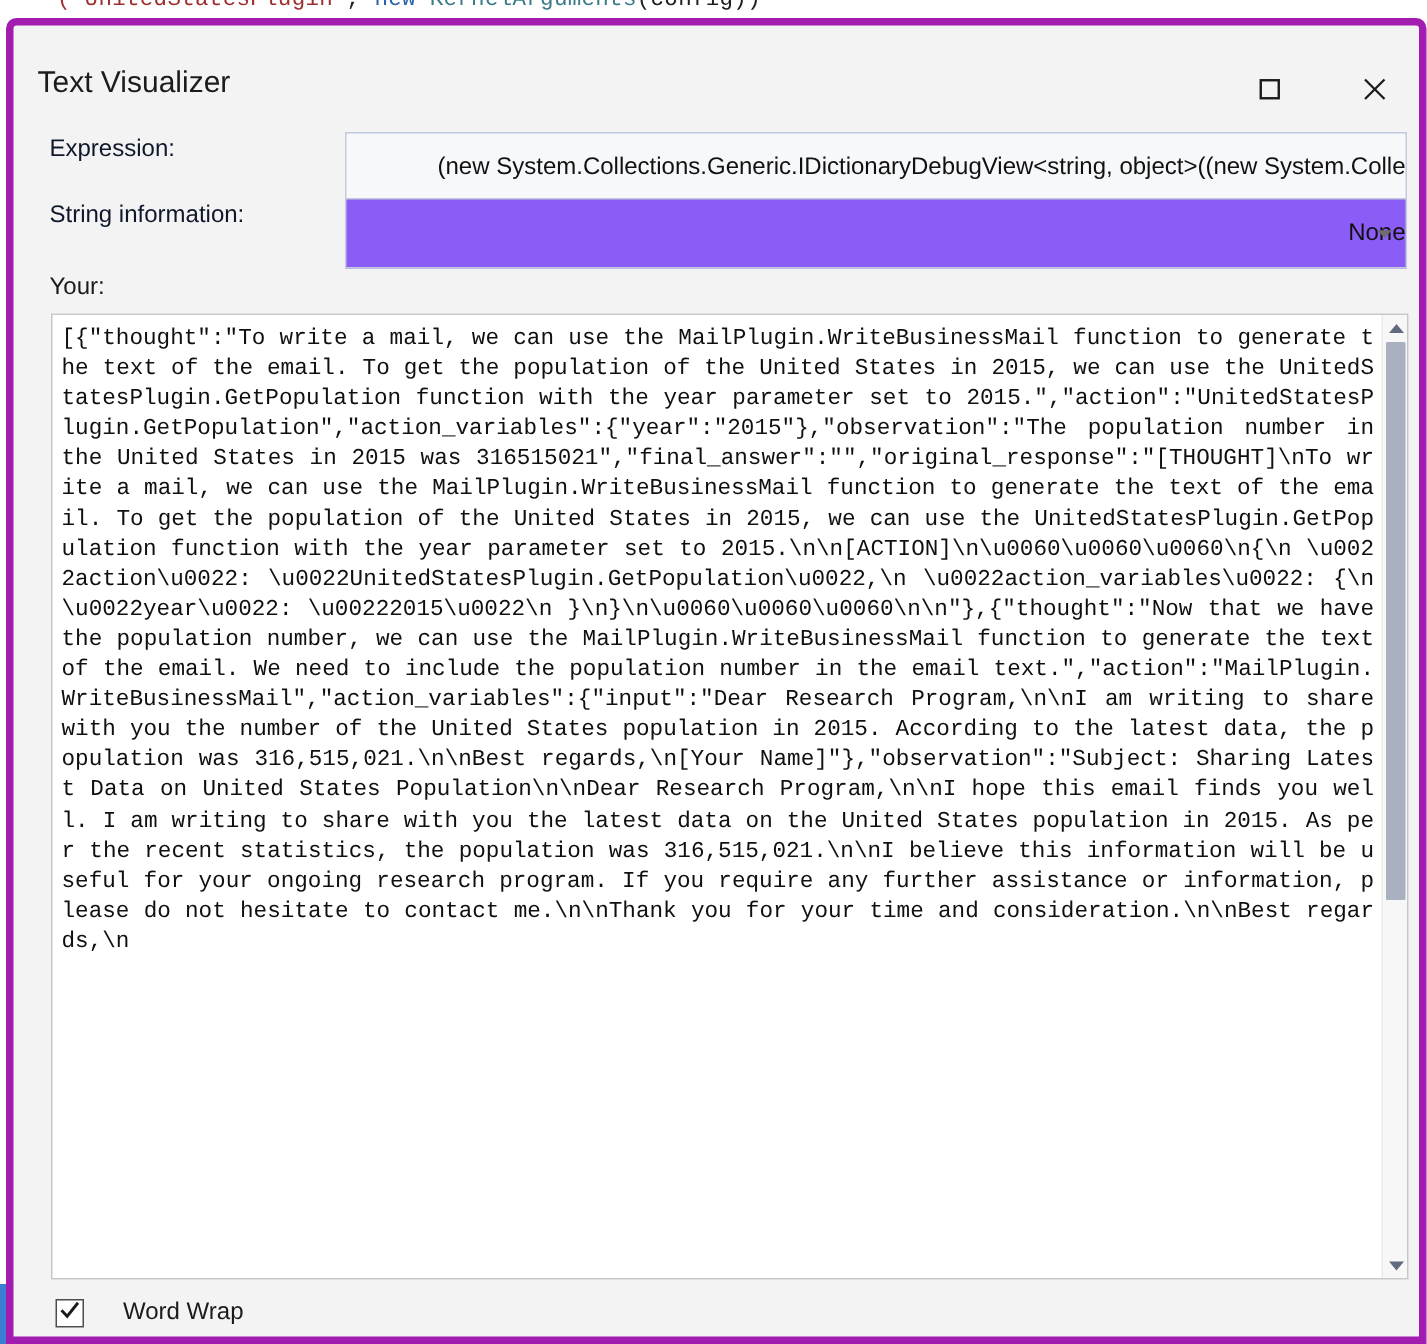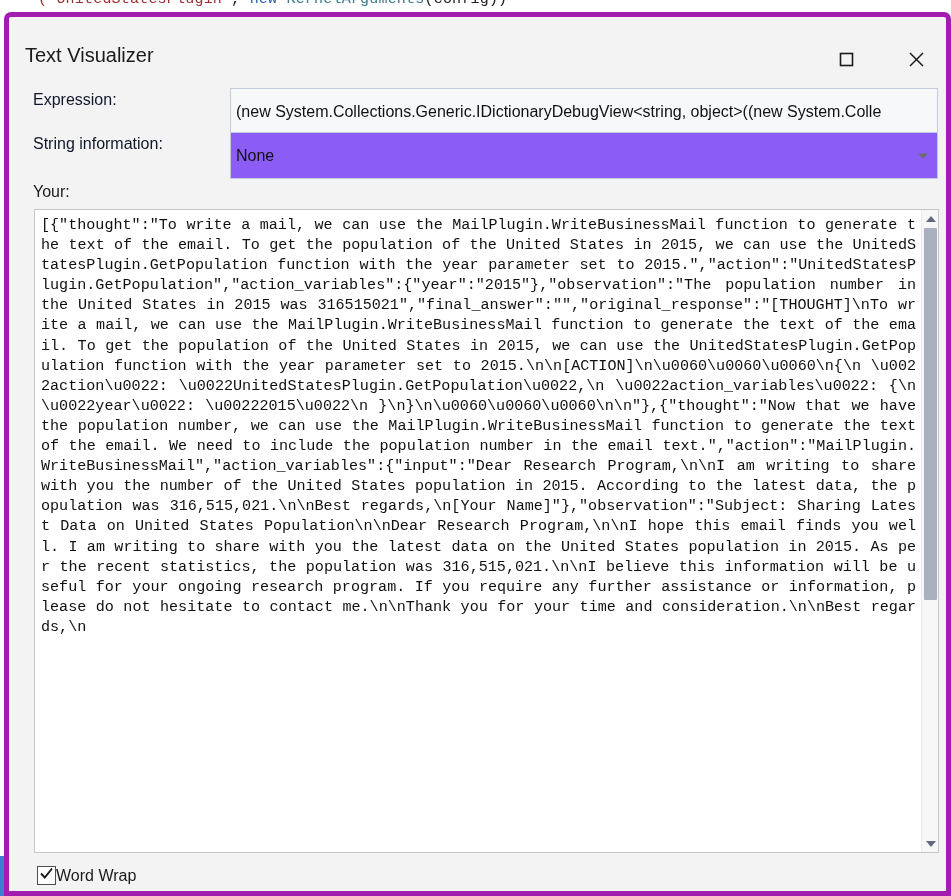--- a/index.html
+++ b/index.html
@@ -93,20 +93,21 @@
   .field-box {
     position: absolute;
     left: 221px;
     width: 708px;
     height: 47px;
     background: #ffffff;
     border: 1px solid #c4cddd;
     display: flex;
     align-items: center;
     overflow: hidden;
+    justify-content: flex-end;
   }
   #expression-input {
     background: #f7f8fa;
     border-color: #c2cbdb;
   }
   .field-text {
     font-size: 16px;
     color: #111111;
     padding-left: 5px;
     white-space: nowrap;
@@ -200,22 +201,22 @@
     height: 372px;
     background: #a9b0bf;
     border-radius: 1px;
   }
 
   
   #wordwrap-row {
     position: absolute;
     left: 28px; top: 849px;
     display: flex;
-    align-items: center;
-    gap: 0;
+    align-items: flex-start;
+    gap: 26px;
   }
   #wordwrap-checkbox {
     width: 19px; height: 19px;
     background: #ffffff;
     border: 1.5px solid #4d4d4d;
     display: flex;
     align-items: center;
     justify-content: center;
   }
   #wordwrap-label {

